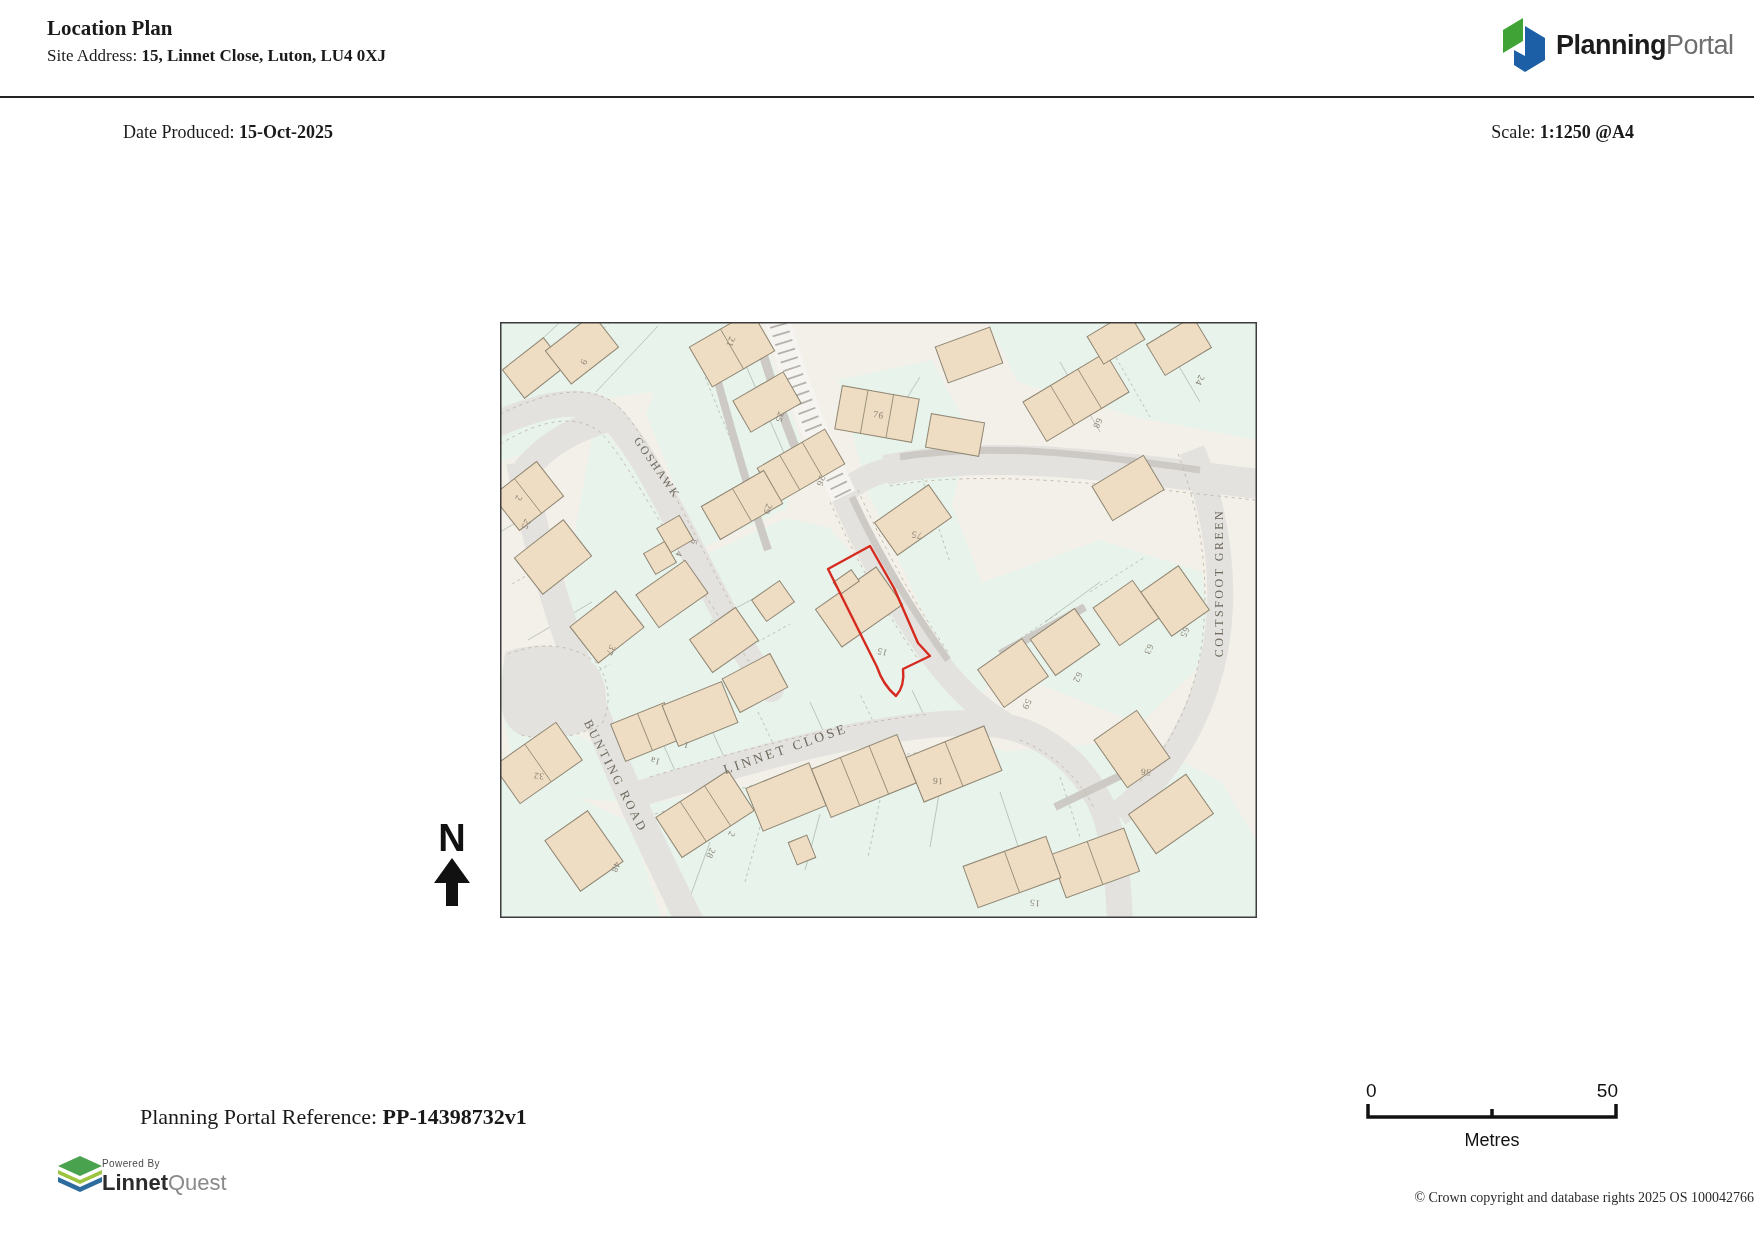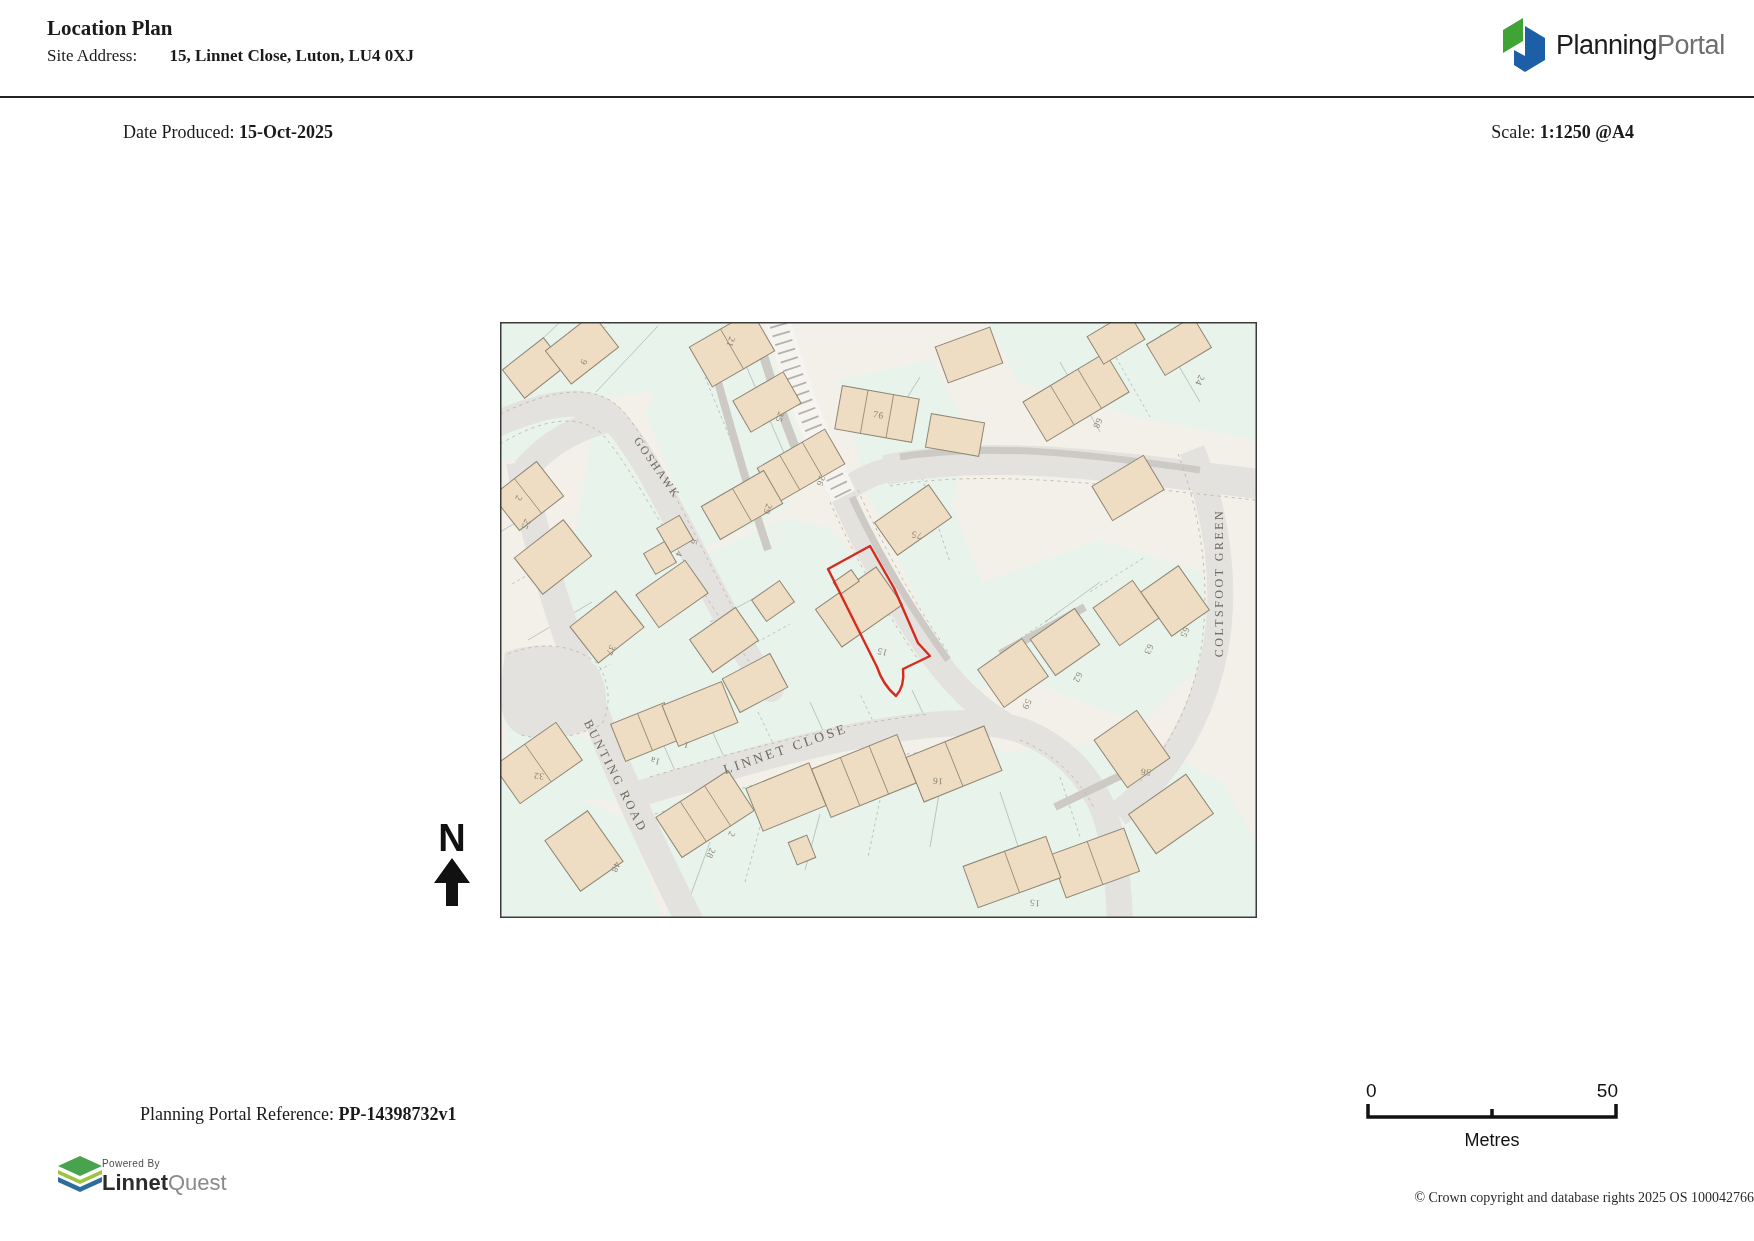--- a/index.html
+++ b/index.html
@@ -20,33 +20,33 @@
     --tq-blue:#2c6d9e;
   }
   html,body{margin:0;padding:0;}
   body{
     width:1754px;height:1241px;position:relative;background:#ffffff;
     font-family:"Liberation Serif","DejaVu Serif",serif;color:#1a1a1a;overflow:hidden;
   }
   .abs{position:absolute;}
   #page-title{left:47px;top:16px;font-size:21px;font-weight:bold;}
   #site-address{left:47px;top:46px;font-size:17px;}
-  #site-address b{font-weight:bold;margin-left:28px;}
+  #site-address b{font-weight:bold;}
   #header-rule{left:0;top:96px;width:1754px;height:2px;background:#222;}
   #pp-logo{left:1501px;top:16px;display:flex;align-items:center;gap:9px;}
   #pp-logo .wordmark{font-family:"Liberation Sans","DejaVu Sans",sans-serif;font-size:27px;letter-spacing:-0.5px;}
-  #pp-logo .p1{font-weight:normal;color:#1c1c1c;}
+  #pp-logo .p1{font-weight:bold;color:#1c1c1c;}
   #pp-logo .p2{font-weight:400;color:#6f6f6f;}
   #date-line{left:123px;top:122px;font-size:18px;}
   #scale-line{right:120px;top:122px;font-size:18px;}
   #date-line b,#scale-line b,#ref-line b{font-weight:bold;}
   #map-frame{left:500px;top:322px;width:757px;height:596px;}
   #north{left:426px;top:818px;width:52px;text-align:center;}
   #north-letter{font-family:"Liberation Sans","DejaVu Sans",sans-serif;font-weight:bold;font-size:38px;line-height:40px;color:#111;}
-  #ref-line{left:140px;top:1104px;font-size:18px;}
+  #ref-line{left:140px;top:1104px;font-size:22px;}
   #scalebar-wrap{left:1366px;top:1080px;width:252px;font-family:"Liberation Sans","DejaVu Sans",sans-serif;}
   #scalebar-nums{display:flex;justify-content:space-between;font-size:19px;color:#111;}
   #scalebar-unit{text-align:center;font-size:18px;color:#111;margin-top:6px;}
   #copyright{left:0;top:1190px;width:1754px;text-align:right;font-size:14px;color:#2a2a2a;}
   #tq-logo{left:58px;top:1156px;display:flex;align-items:center;gap:0;}
   #tq-text{font-family:"Liberation Sans","DejaVu Sans",sans-serif;line-height:1;}
   #tq-powered{font-size:10px;color:#4a4a4a;letter-spacing:0.4px;margin-bottom:3px;}
   #tq-name{font-size:22px;}
   #tq-name .t1{font-weight:bold;color:#2b2b2b;}
   #tq-name .t2{font-weight:400;color:#8a8a8a;}

